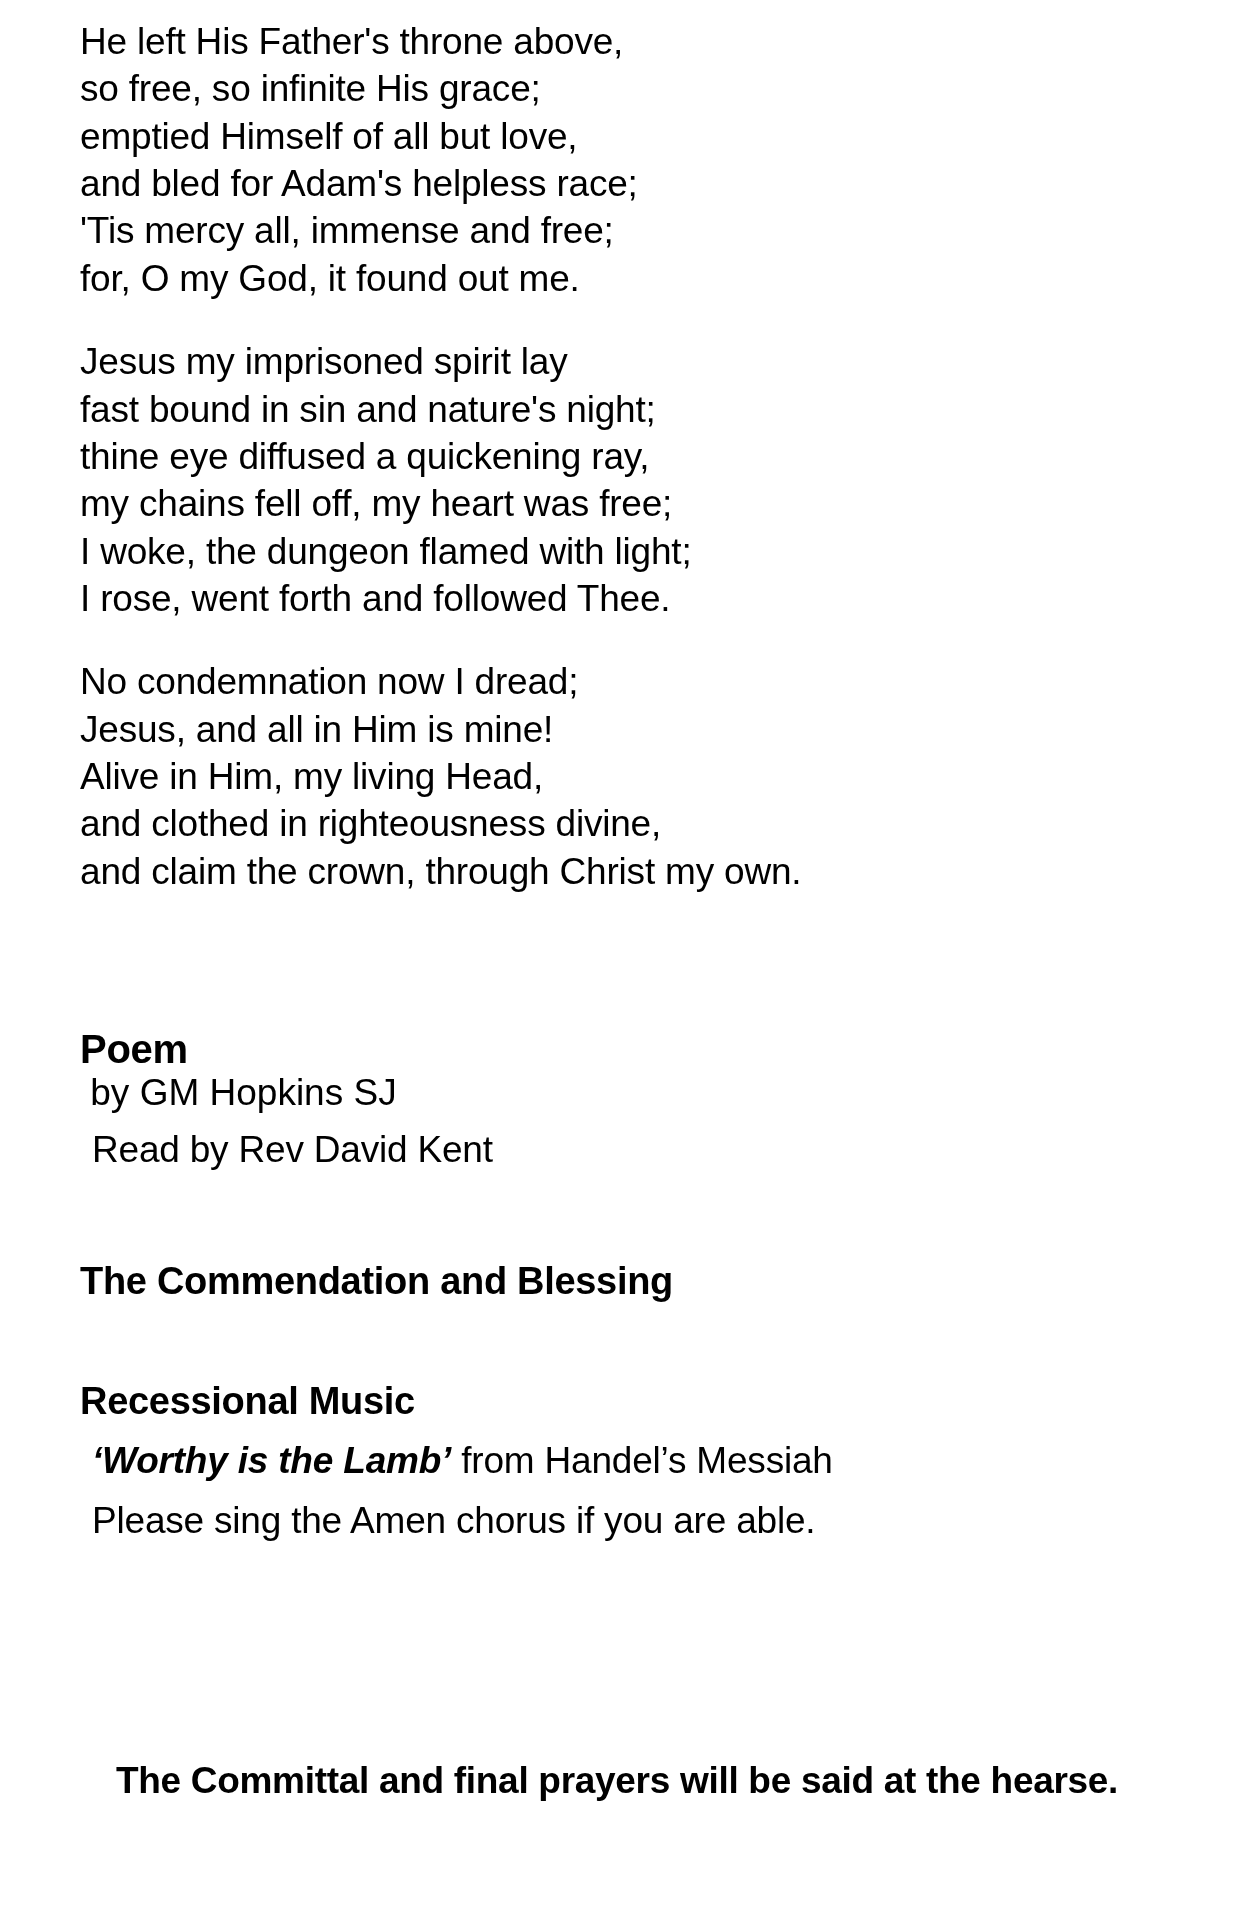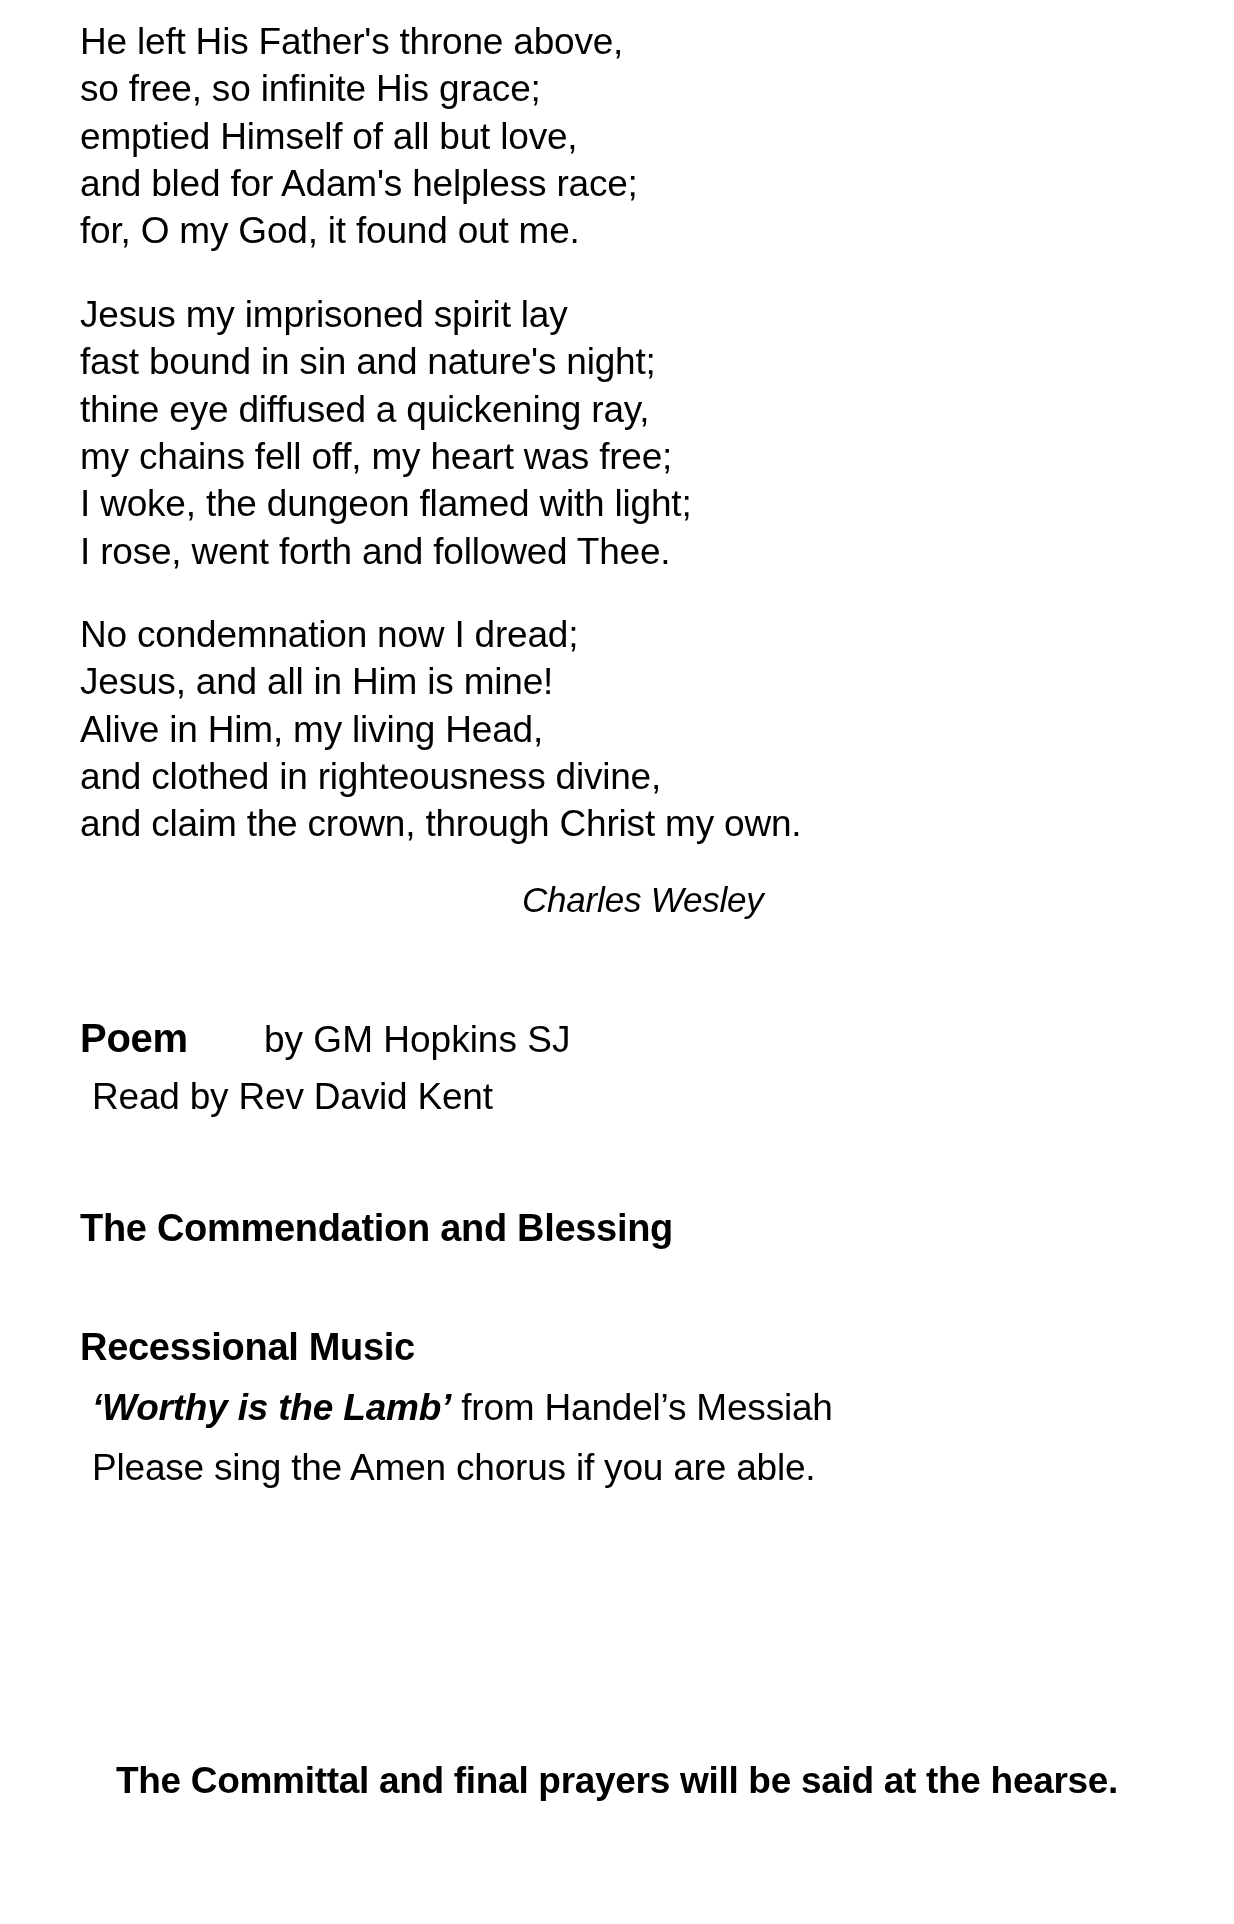--- a/index.html
+++ b/index.html
@@ -54,20 +54,21 @@
     font-size: 38px;
     font-weight: bold;
     letter-spacing: -0.3px;
     line-height: 1.25;
     margin: 0;
   }
   .sect-head-row {
     display: flex;
     align-items: baseline;
     flex-wrap: nowrap;
+    flex-direction: column;
   }
   .sect-head-row .label {
     font-size: 40px;
     font-weight: bold;
     letter-spacing: -0.3px;
     margin-right: 66px;
     white-space: nowrap;
   }
   .sect-head-row .title-em {
     font-size: 37px;
@@ -106,41 +107,41 @@
 </head>
 <body>
 
 <div class="page">
 
   <div class="verse">
     <span class="line">He left His Father's throne above,</span>
     <span class="line">so free, so infinite His grace;</span>
     <span class="line">emptied Himself of all but love,</span>
     <span class="line">and bled for Adam's helpless race;</span>
+    <span class="line">'Tis mercy all, immense and free;</span>
     <span class="line">for, O my God, it found out me.</span>
   </div>
 
   <div class="verse">
     <span class="line">Jesus my imprisoned spirit lay</span>
     <span class="line">fast bound in sin and nature's night;</span>
     <span class="line">thine eye diffused a quickening ray,</span>
     <span class="line">my chains fell off, my heart was free;</span>
     <span class="line">I woke, the dungeon flamed with light;</span>
     <span class="line">I rose, went forth and followed Thee.</span>
   </div>
 
   <div class="verse">
     <span class="line">No condemnation now I dread;</span>
     <span class="line">Jesus, and all in Him is mine!</span>
     <span class="line">Alive in Him, my living Head,</span>
     <span class="line">and clothed in righteousness divine,</span>
     <span class="line">and claim the crown, through Christ my own.</span>
   </div>
 
-  <div class="attribution">Charles Wesley</div>
 
   <div class="spacer-lg"></div>
 
   <div class="block">
     <div class="sect-head-row">
       <span class="label">Poem</span>
       <span class="title-rest"> by GM Hopkins SJ</span>
     </div>
     <div class="sub-line">Read by Rev David Kent</div>
   </div>

